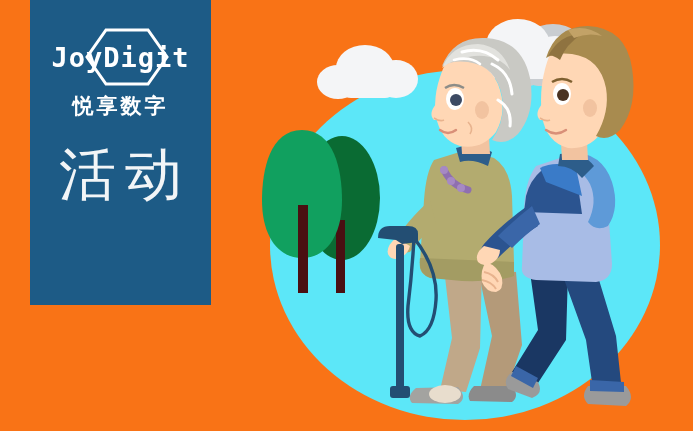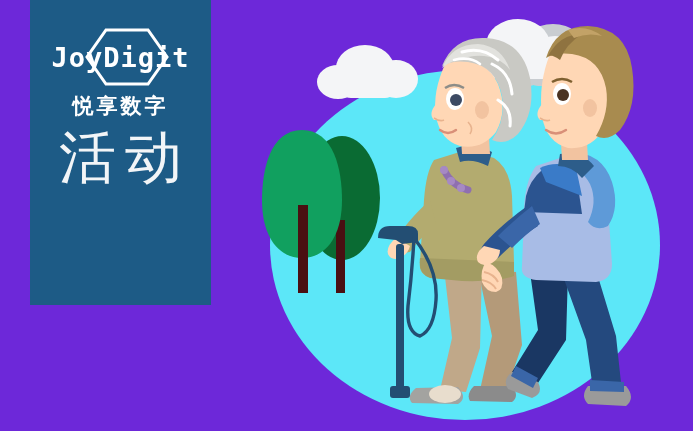--- a/index.html
+++ b/index.html
@@ -1,21 +1,21 @@
 <!DOCTYPE html>
 <html><head>
 <meta charset="utf-8">
 <style>
   html,body{margin:0;padding:0;}
   body{
     width:693px;height:431px;overflow:hidden;
     font-family:"Liberation Sans","DejaVu Sans",sans-serif;
     background:#00e0ff;
   }
-  #stage{position:relative;width:693px;height:431px;background:#6d28d9;overflow:hidden;}
+  #stage{position:relative;width:693px;height:431px;background:#f97316;overflow:hidden;}
 
   
   #brand-panel{
     position:absolute;left:30px;top:0;width:181px;height:305px;
     background:#1d5b86;
     display:flex;flex-direction:column;align-items:center;
     box-sizing:border-box;padding-top:26px;
   }
   #logo-wrap{position:relative;width:152px;height:62px;}
   #logo-wrap svg{position:absolute;left:0;top:0;}
@@ -24,21 +24,21 @@
     display:flex;align-items:center;justify-content:center;
     color:#ffffff;font-size:27px;font-weight:bold;letter-spacing:1px;
     font-family:"DejaVu Sans Mono","Liberation Mono",monospace;
     white-space:nowrap;
   }
   #brand-cn{
     margin-top:4px;color:#ffffff;font-size:21px;font-weight:bold;letter-spacing:3px;
     font-family:"DejaVu Sans","Liberation Sans",sans-serif;
   }
   #title-block{
-    margin-top:7px;display:flex;flex-direction:column;align-items:center;
+    margin-top:24px;display:flex;flex-direction:column;align-items:center;
     color:#f2f5f7;line-height:1.06;
   }
   .title-line{font-size:57px;letter-spacing:9px;text-indent:9px;font-weight:500;
     font-family:"DejaVu Sans","Liberation Sans",sans-serif;}
   .title-line.l2{font-weight:bold;letter-spacing:7px;text-indent:7px;}
 
   
   #art{position:absolute;left:230px;top:0;width:463px;height:431px;}
   #art svg{display:block;width:463px;height:431px;}
 </style>

